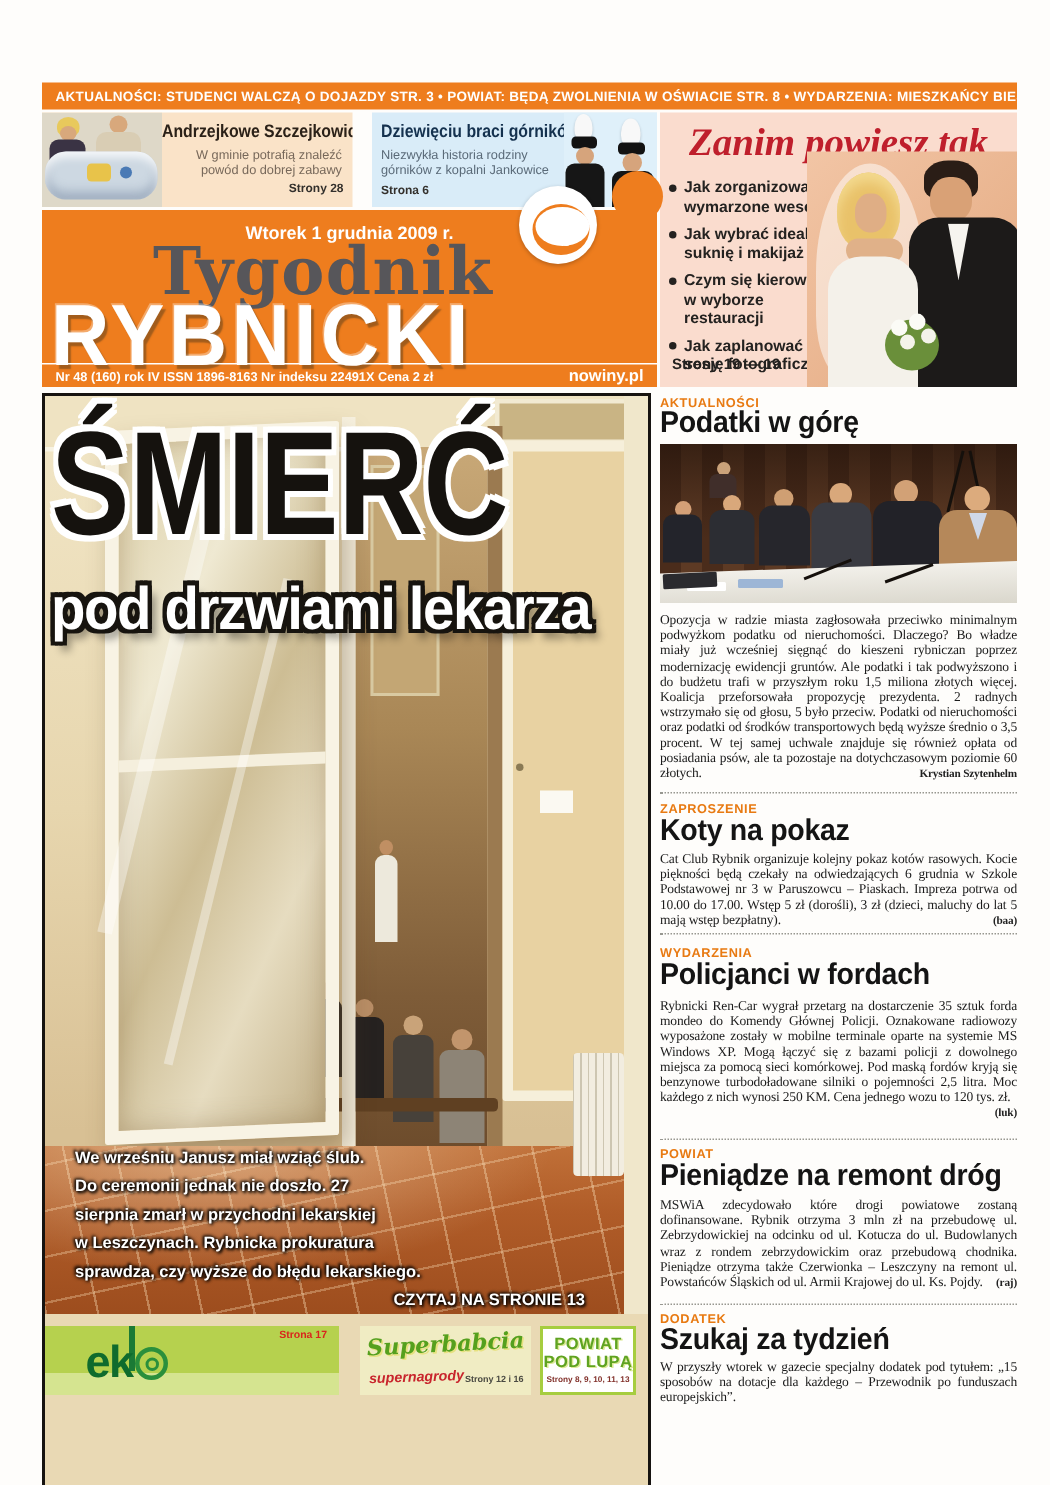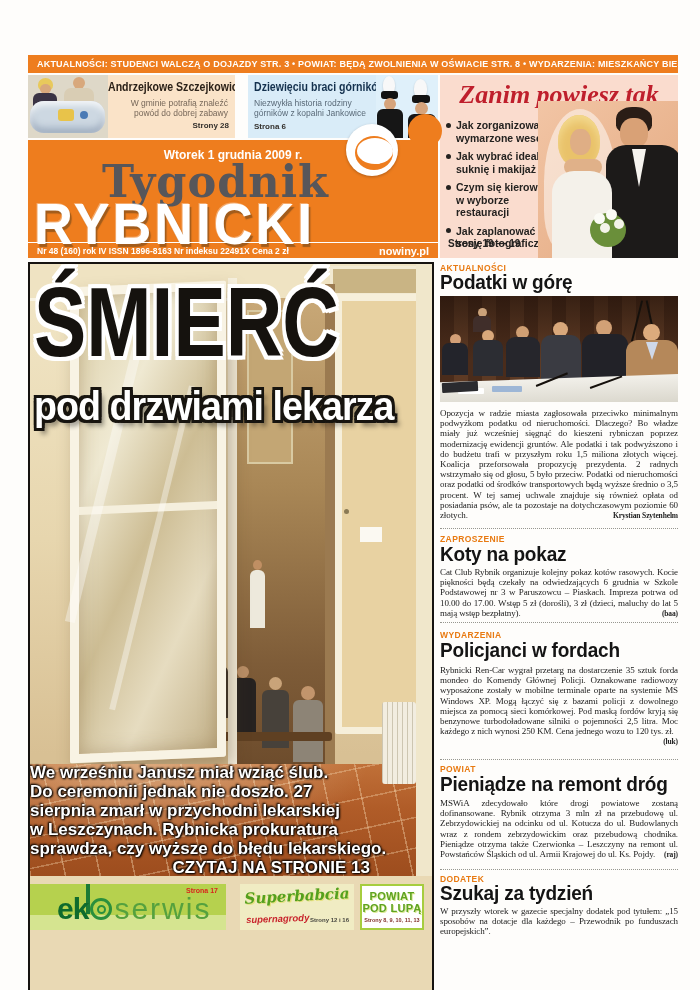--- a/index.html
+++ b/index.html
@@ -88,21 +88,21 @@
            radial-gradient(ellipse at 28% 0%,rgba(255,240,210,.45),transparent 55%),
            repeating-linear-gradient(78deg,rgba(245,215,175,.4) 0 1.5px,transparent 1.5px 34px),
            repeating-linear-gradient(-12deg,rgba(245,215,175,.35) 0 1.5px,transparent 1.5px 30px),
            linear-gradient(180deg,#c07038 0,#b05c28 40%,#9d4d1e 100%);}
   .hl1{left:4px;top:2px;font-size:98px;font-weight:900;color:#15120e;letter-spacing:0;white-space:nowrap;
        transform:scaleX(.8);transform-origin:left top;line-height:112px;
        text-shadow:-4px -4px 0 #fff,4px -4px 0 #fff,-4px 4px 0 #fff,4px 4px 0 #fff,-4px 0 0 #fff,4px 0 0 #fff,0 -4px 0 #fff,0 4px 0 #fff;}
   .hl2{left:4px;top:120px;font-size:40px;font-weight:900;color:#fff;white-space:nowrap;letter-spacing:-1px;
        transform:scaleX(.94);transform-origin:left top;
        text-shadow:-3px -3px 0 #17140f,3px -3px 0 #17140f,-3px 3px 0 #17140f,3px 3px 0 #17140f,-3px 0 0 #17140f,3px 0 0 #17140f,0 -3px 0 #17140f,0 3px 0 #17140f,5px 6px 6px rgba(0,0,0,.45);}
-  .lead{left:0;top:499px;width:388px;color:#fff;font-size:17px;font-weight:bold;line-height:19px;
+  .lead{left:20px;top:499px;width:388px;color:#fff;font-size:11px;font-weight:bold;line-height:19px;
         text-shadow:0 0 3px #000,1px 1px 2px #000,-1px -1px 2px #000;}
   .lead .more{text-align:right;padding-right:48px;}
 
   
   .sec-label{left:440px;width:238px;font-size:8.5px;font-weight:bold;color:#e87a12;letter-spacing:.4px;}
   .sec-title{left:440px;width:250px;font-size:20px;font-weight:bold;color:#141414;letter-spacing:-.2px;
              white-space:nowrap;transform:scaleX(.95);transform-origin:left top;}
   .sec-body{left:440px;width:238px;font-family:"Liberation Serif",serif;font-size:9px;line-height:10.2px;
             letter-spacing:-.12px;text-align:justify;color:#1c1c1c;overflow:hidden;}
   .byline{float:right;font-family:Liberation Serif, serif;font-size:7.5px;font-weight:bold;color:#222;
@@ -332,21 +332,20 @@
   </div>
 
   <div class="abs ad-eko">
     <div class="eko-line"></div>
     <div class="eko-page">Strona 17</div>
     <div class="eko-row">
       <span class="eko-b">ek</span>
       <span class="eko-target">
           <span class="eko-target-in"></span>
         </span>
-      <span class="eko-l">serwis</span>
     </div>
   </div>
 
   <div class="abs ad-sb">
     <div class="sb-1">Superbabcia</div>
     <div class="sb-2">supernagrody</div>
     <div class="sb-p">Strony 12 i 16</div>
   </div>
 
   <div class="abs ad-pw">

